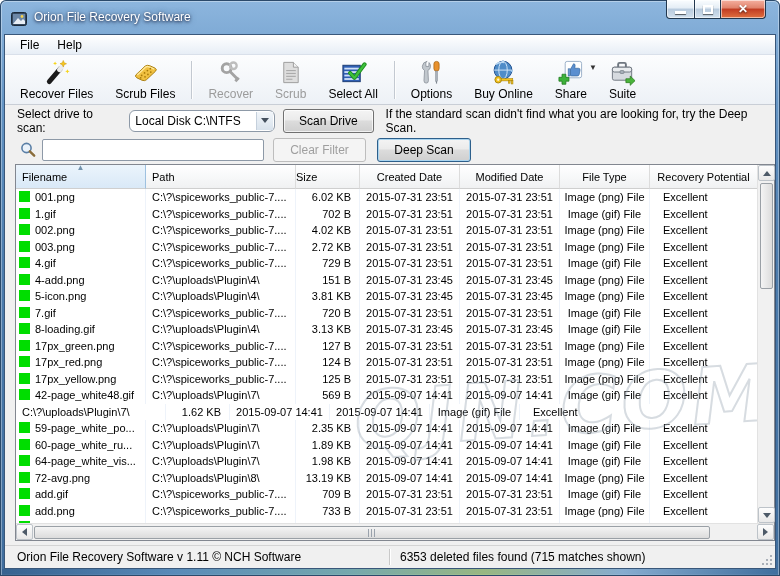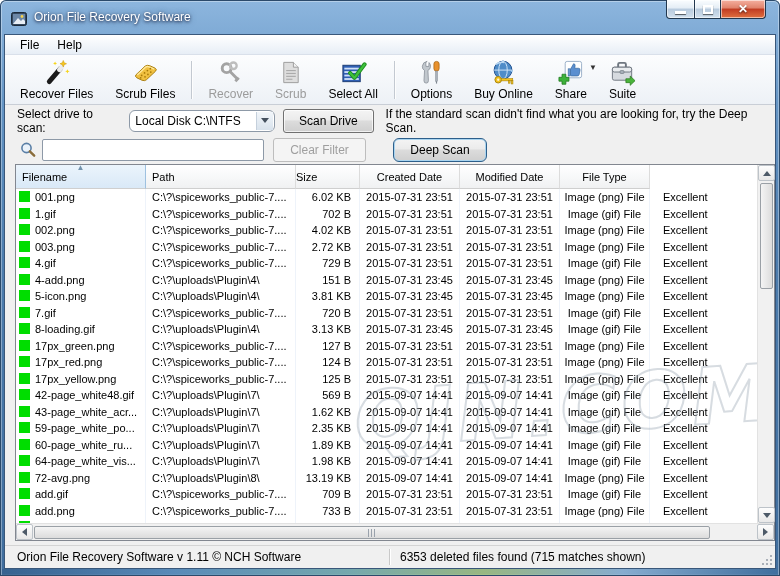--- a/index.html
+++ b/index.html
@@ -72,22 +72,22 @@
   .btn.scan-drive { width:92px; margin-left:8px; }
   .scan-hint { font-size:12px; color:#000; margin-left:12px; }
 
   
   .filterrow { height:28px; display:flex; align-items:center; padding-left:14px; }
   .mag-icon { width:18px; height:18px; margin-right:5px; }
   .filter-input { width:222px; height:22px; border:1px solid #8d99a7; border-radius:2px;
     background:#fff; font-size:12px; padding:0 4px; outline:none; }
   .btn.clear-filter { width:93px; margin-left:9px; color:#9f9f9f; border-color:#bdbdbd;
     background:#f4f4f4; box-shadow:none; }
-  .btn.deep-scan { width:94px; margin-left:27px; border-color:#2d5f8b;
-    box-shadow:inset 0 0 0 1px #a9d4ef;border-radius:6px; }
+  .btn.deep-scan { width:94px; margin-left:11px; border-color:#2d5f8b;
+    box-shadow:inset 0 0 0 1px #a9d4ef; }
 
   
   .grid { position:relative; margin-left:10px; width:760px; height:377px;
     border:1px solid #828790; background:#fff; }
   .thead { display:flex; height:24px; width:741px; position:relative; z-index:2; }
   .th { background:linear-gradient(180deg,#ffffff,#f6f7f8 60%,#f0f1f2);
     border-right:1px solid #dcdcdc; border-bottom:1px solid #cfcfcf;
     font-size:11px; color:#000; display:flex; align-items:center; position:relative; }
   .th.sorted { background:linear-gradient(180deg,#ebf4fc,#d9e9f7);
     border-right:1px solid #9ec1e0; }
@@ -354,20 +354,23 @@
           </div>
         <div class="th c-created">
             <span>Created Date</span>
           </div>
         <div class="th c-modified">
             <span>Modified Date</span>
           </div>
         <div class="th c-type">
             <span>File Type</span>
           </div>
+        <div class="th c-potential">
+            <span>Recovery Potential</span>
+          </div>
       </div>
 
       <div class="tbody">
           <div class="trow">
             <div class="tcell c-filename"><span class="fileicon"></span><span>001.png</span></div>
             <div class="tcell c-path">C:\?\spiceworks_public-7....</div>
             <div class="tcell c-size">6.02 KB</div>
             <div class="tcell c-created">2015-07-31 23:51</div>
             <div class="tcell c-modified">2015-07-31 23:51</div>
             <div class="tcell c-type">Image (png) File</div>
@@ -475,21 +478,20 @@
           <div class="trow">
             <div class="tcell c-filename"><span class="fileicon"></span><span>42-page_white48.gif</span></div>
             <div class="tcell c-path">C:\?\uploads\Plugin\7\</div>
             <div class="tcell c-size">569 B</div>
             <div class="tcell c-created">2015-09-07 14:41</div>
             <div class="tcell c-modified">2015-09-07 14:41</div>
             <div class="tcell c-type">Image (gif) File</div>
             <div class="tcell c-potential">Excellent</div>
           </div>
           <div class="trow">
-            <div class="tcell c-filename"><span class="fileicon"></span><span>43-page_white_acr...</span></div>
             <div class="tcell c-path">C:\?\uploads\Plugin\7\</div>
             <div class="tcell c-size">1.62 KB</div>
             <div class="tcell c-created">2015-09-07 14:41</div>
             <div class="tcell c-modified">2015-09-07 14:41</div>
             <div class="tcell c-type">Image (gif) File</div>
             <div class="tcell c-potential">Excellent</div>
           </div>
           <div class="trow">
             <div class="tcell c-filename"><span class="fileicon"></span><span>59-page_white_po...</span></div>
             <div class="tcell c-path">C:\?\uploads\Plugin\7\</div>

